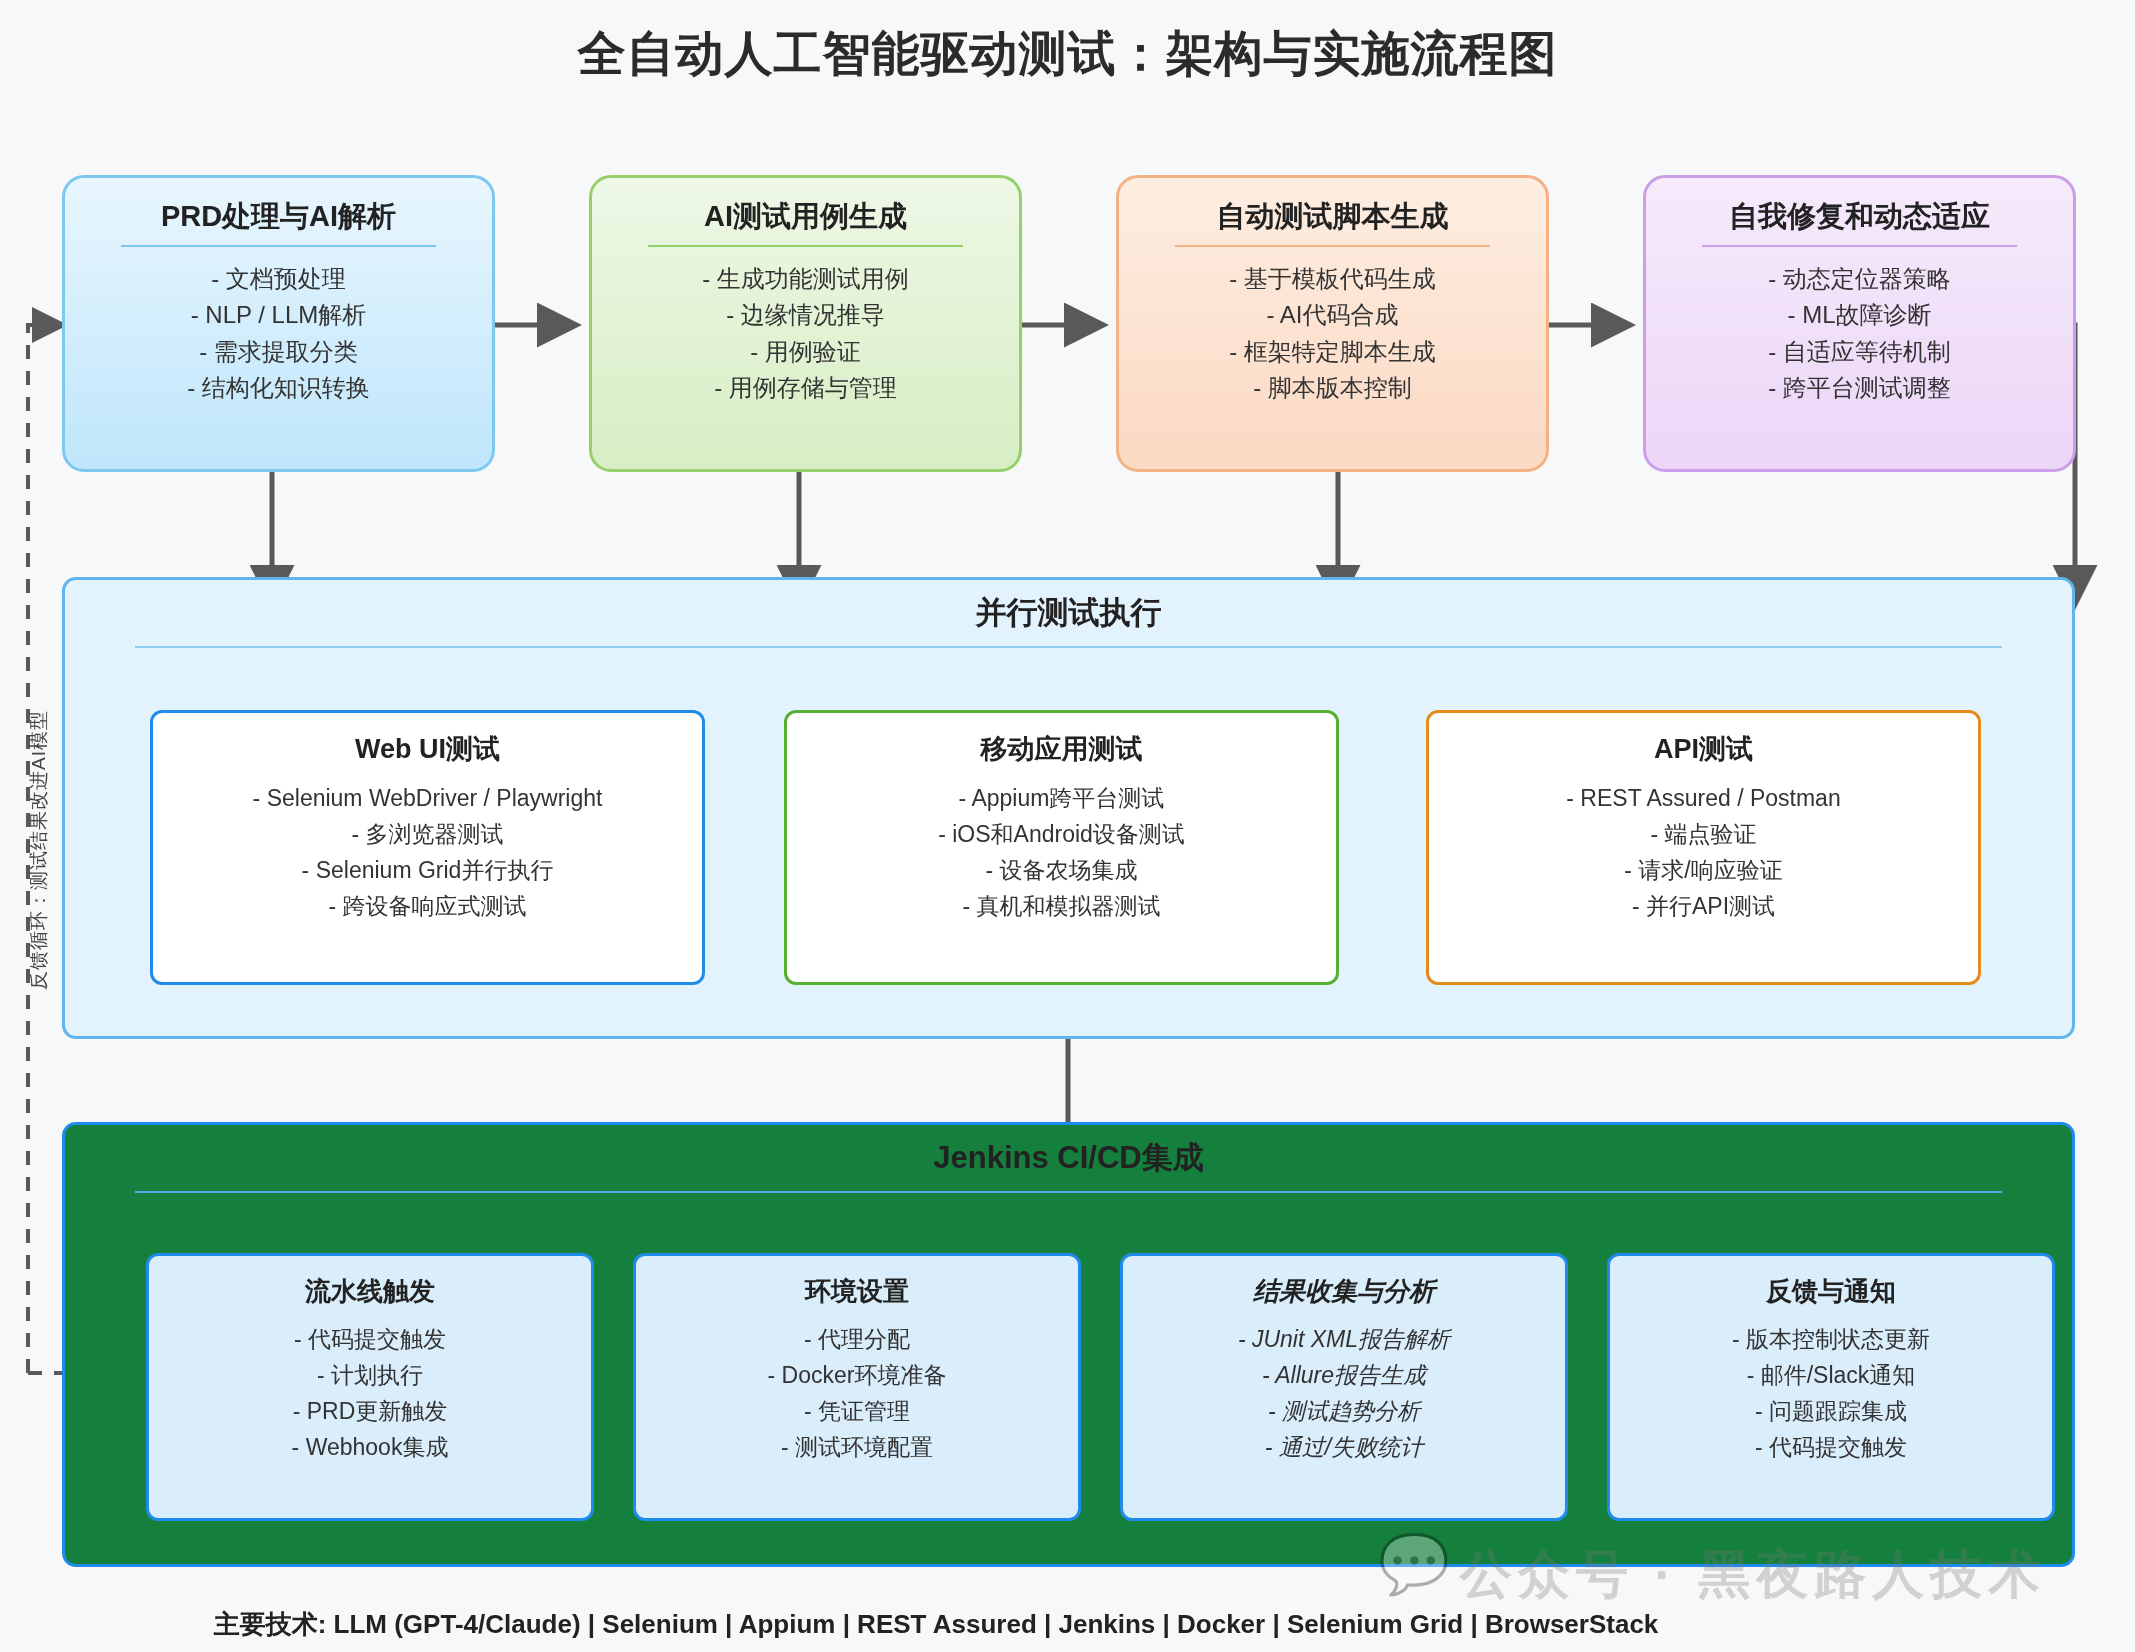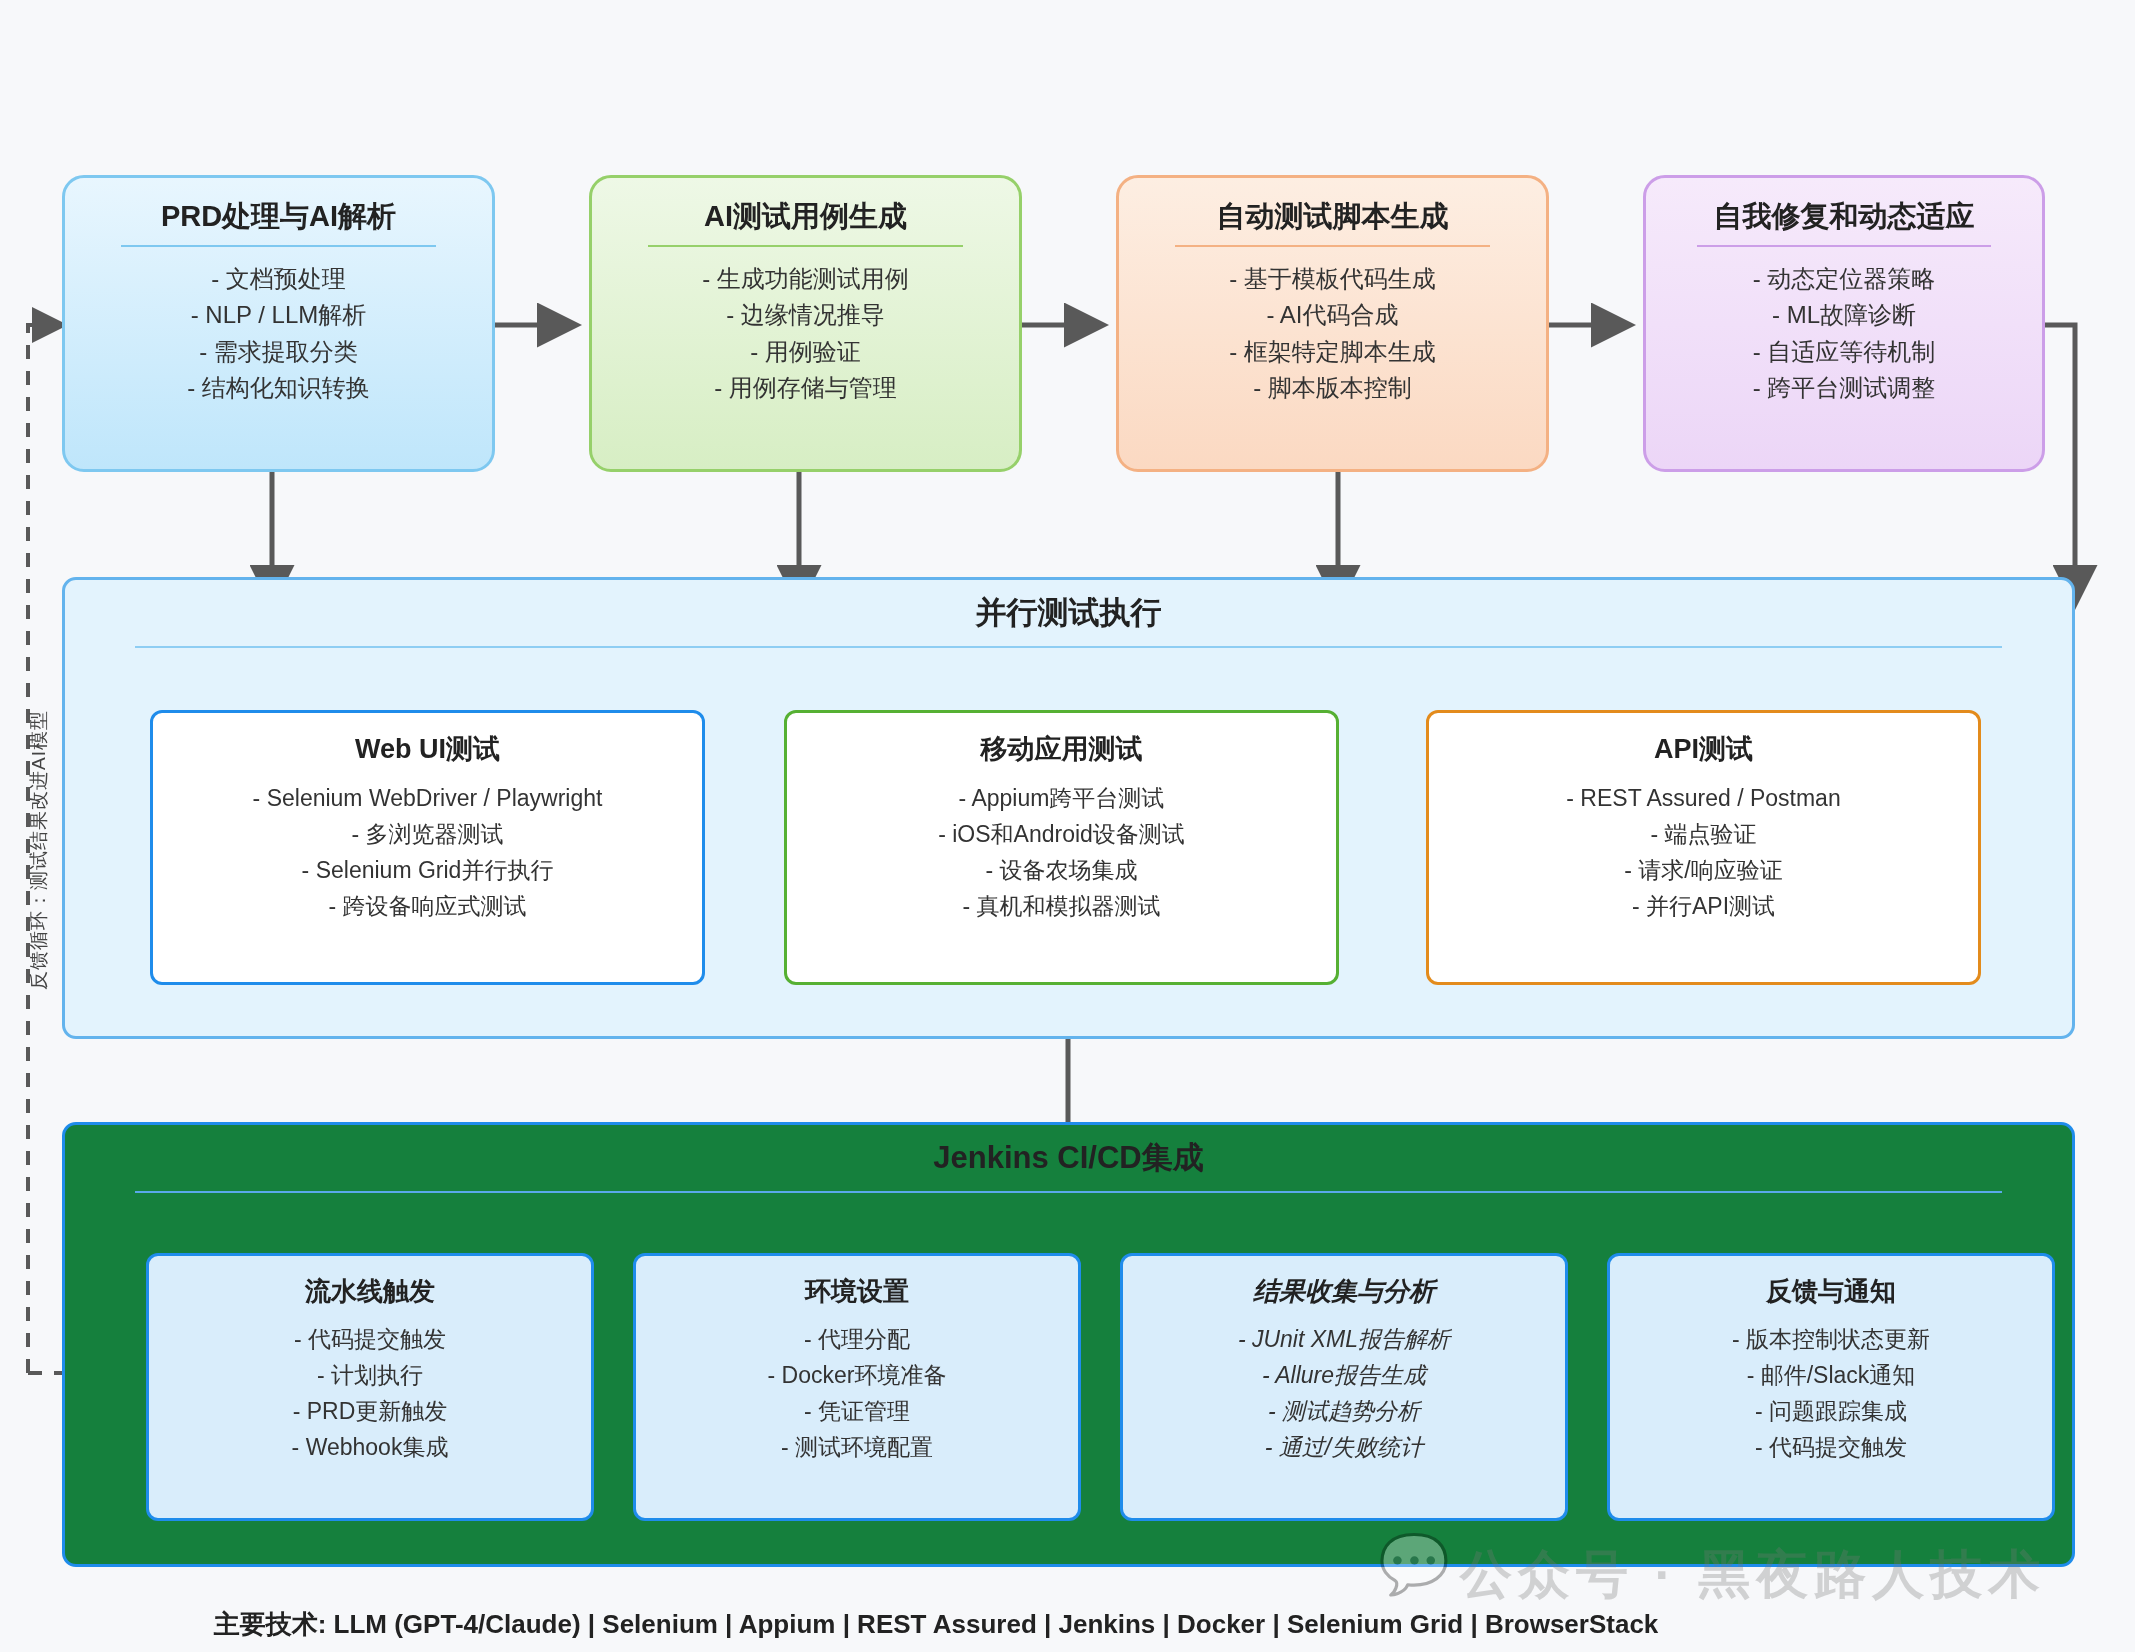--- a/index.html
+++ b/index.html
@@ -150,20 +150,21 @@
     pointer-events: none;
   }
 
   svg.edges { position: absolute; left:0; top:0; width: 2135px; height: 1652px; pointer-events: none; }
 </style>
 </head>
 <body>
 
 <div id="page">
 
+  <div class="title">全自动人工智能驱动测试：架构与实施流程图</div>
 
   <svg class="edges" viewBox="0 0 2135 1652">
     <defs>
       <marker id="ah" markerWidth="9" markerHeight="9" refX="7" refY="4.5" orient="auto">
         <path d="M0,0 L9,4.5 L0,9 z" fill="#595959"></path>
       </marker>
     </defs>
 
     <line x1="495" y1="325" x2="572" y2="325" stroke="#595959" stroke-width="5" marker-end="url(#ah)"></line>
     <line x1="1022" y1="325" x2="1099" y2="325" stroke="#595959" stroke-width="5" marker-end="url(#ah)"></line>
@@ -210,21 +211,21 @@
     <div class="card-title">自动测试脚本生成</div>
     <div class="card-rule"></div>
     <div class="card-list">
       <div>- 基于模板代码生成</div>
       <div>- AI代码合成</div>
       <div>- 框架特定脚本生成</div>
       <div>- 脚本版本控制</div>
     </div>
   </div>
 
-  <div class="card stage-purple" style="left:1643px; top:175px; width:402px; height:297px;">
+  <div class="card stage-purple" style="left:1643px; top:175px; width:433px; height:297px;">
     <div class="card-title">自我修复和动态适应</div>
     <div class="card-rule"></div>
     <div class="card-list">
       <div>- 动态定位器策略</div>
       <div>- ML故障诊断</div>
       <div>- 自适应等待机制</div>
       <div>- 跨平台测试调整</div>
     </div>
   </div>
 

